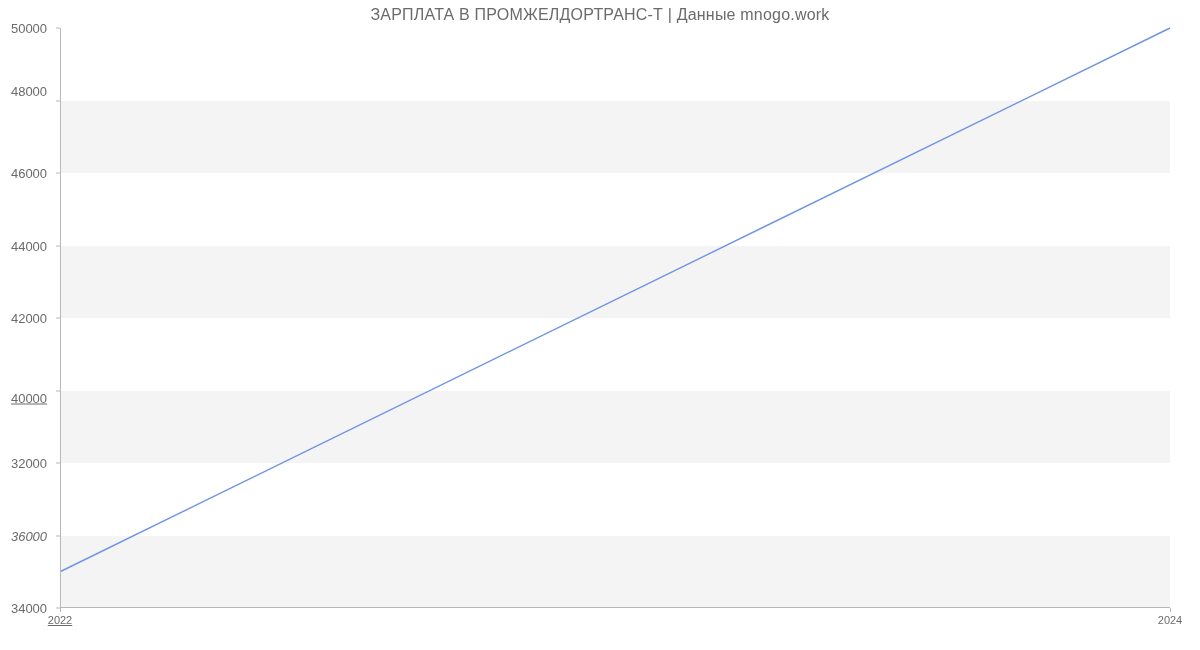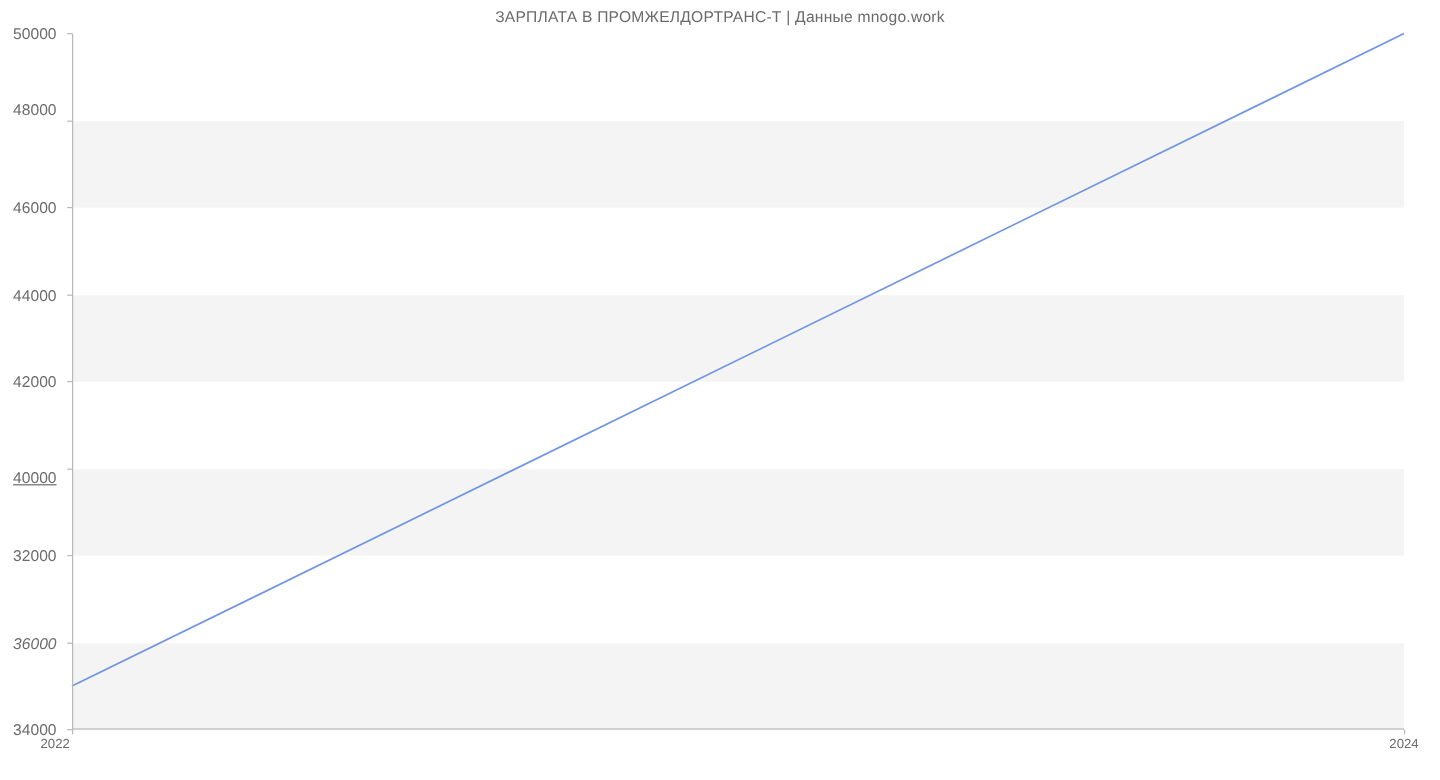--- a/index.html
+++ b/index.html
@@ -12,21 +12,21 @@
     color: #555555;
     position: relative;
     overflow: hidden;
   }
   .title {
     position: absolute;
     top: 6px;
     left: 0;
     width: 100%;
     text-align: center;
-    font-size: 13px;
+    font-size: 16px;
     color: #6b6b6b;
     letter-spacing: 0.2px;
   }
   .plot-area {
     position: absolute;
     left: 60px;
     top: 28px;
     width: 1110px;
     height: 580px;
   }
@@ -130,17 +130,17 @@
     <div class="y-tick-label" style="top: 318px;">42000</div>
     <div class="y-tick-mark" style="top: 318px;"></div>
     <div class="y-tick-label" style="top: 245.5px;">44000</div>
     <div class="y-tick-mark" style="top: 245.5px;"></div>
     <div class="y-tick-label" style="top: 173px;">46000</div>
     <div class="y-tick-mark" style="top: 173px;"></div>
     <div class="y-tick-label" style="top: 91px;">48000</div>
     <div class="y-tick-mark" style="top: 100.5px;"></div>
     <div class="y-tick-label" style="top: 28px;">50000</div>
     <div class="y-tick-mark" style="top: 28px;"></div>
-    <div class="x-tick-label" style="left: 46px;">2022</div>
+    <div class="x-tick-label" style="left: 60px; text-decoration: underline;">2022</div>
     <div class="x-tick-mark" style="left: 60px;"></div>
     <div class="x-tick-label" style="left: 1170px;">2024</div>
     <div class="x-tick-mark" style="left: 1170px;"></div>
   </div>
 
 </body></html>

